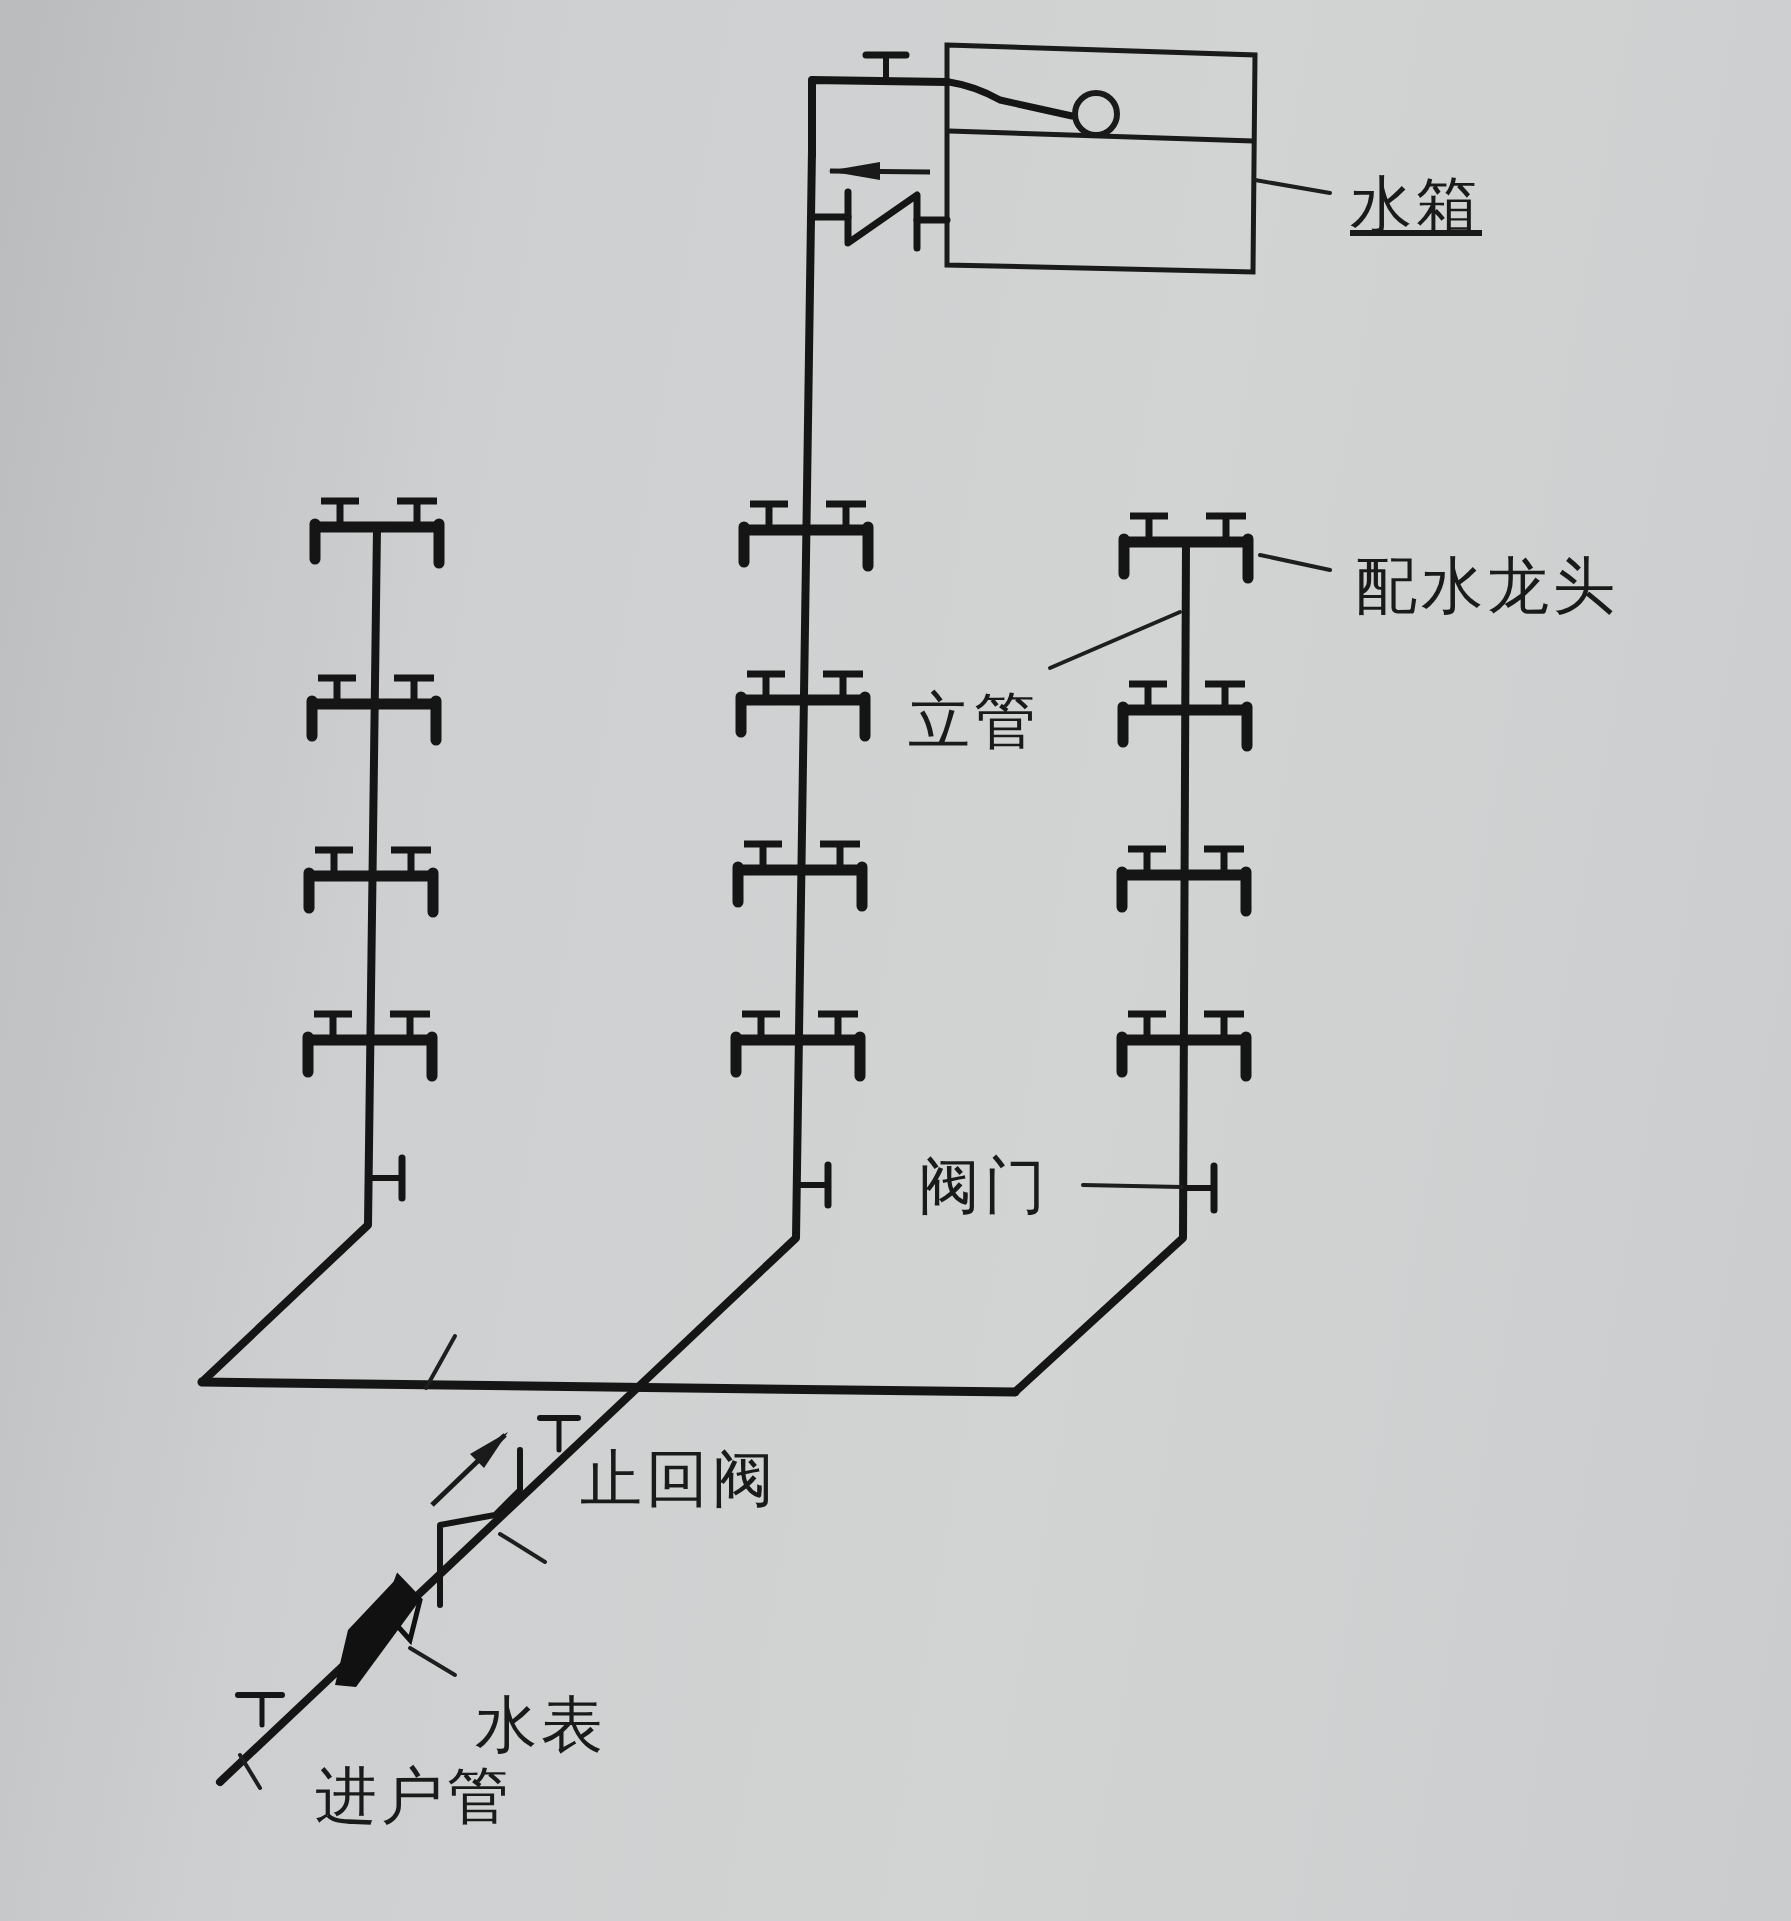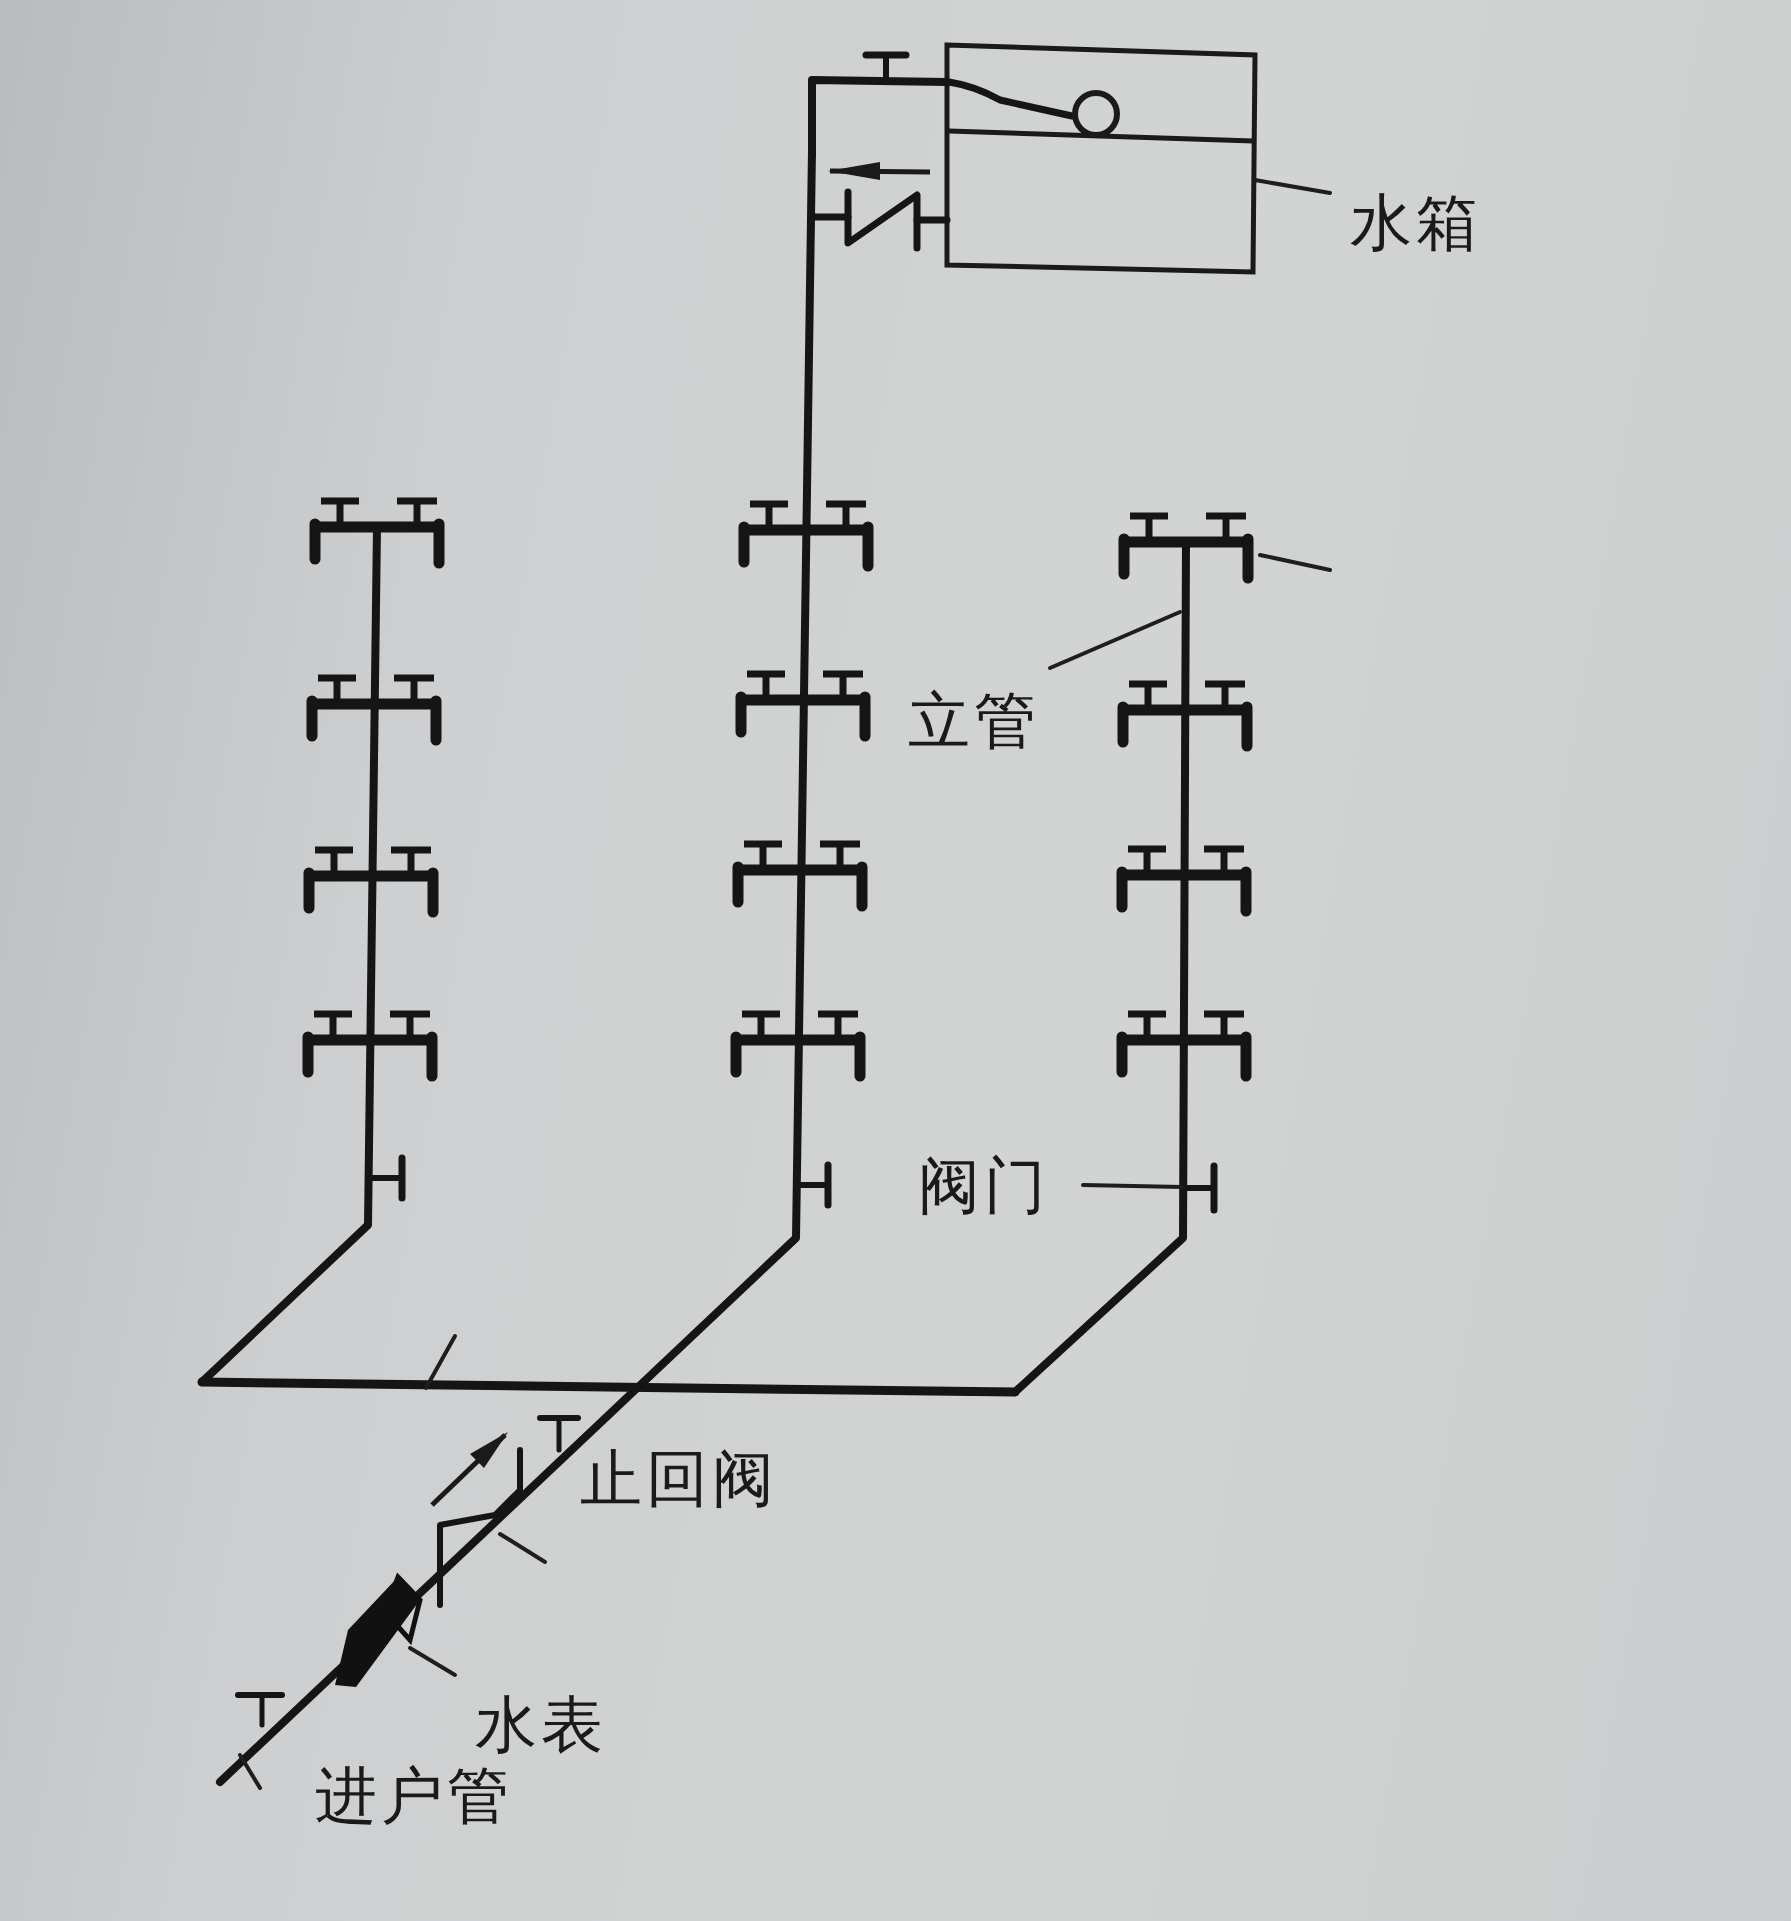--- a/index.html
+++ b/index.html
@@ -147,20 +147,21 @@
       <line x1="455" y1="1336" x2="426" y2="1388" class="thin"></line>
 
       <line x1="500" y1="1534" x2="545" y2="1562" class="thin"></line>
 
       <line x1="410" y1="1648" x2="455" y2="1675" class="thin"></line>
 
       <line x1="240" y1="1755" x2="260" y2="1788" class="thin"></line>
     </g>
   </svg>
 
-  <div class="label" style="left:1350px; top:192px;">水箱</div>
+  <div class="label" style="left:1350px; top:174px;text-decoration:underline;">水箱</div>
+  <div class="label" style="left:1355px; top:555px;">配水龙头</div>
   <div class="label" style="left:908px; top:690px;">立管</div>
   <div class="label" style="left:918px; top:1155px;">阀门</div>
   <div class="label" style="left:580px; top:1448px;">止回阀</div>
   <div class="label" style="left:475px; top:1655px;margin-top:39px;">水表</div>
   <div class="label" style="left:315px; top:1765px;text-align:center;">进户管</div>
 
 </div>
 
 </body></html>

